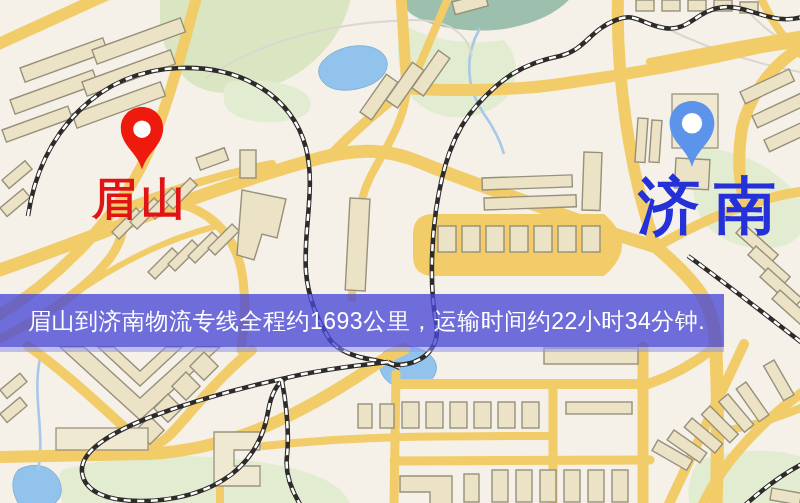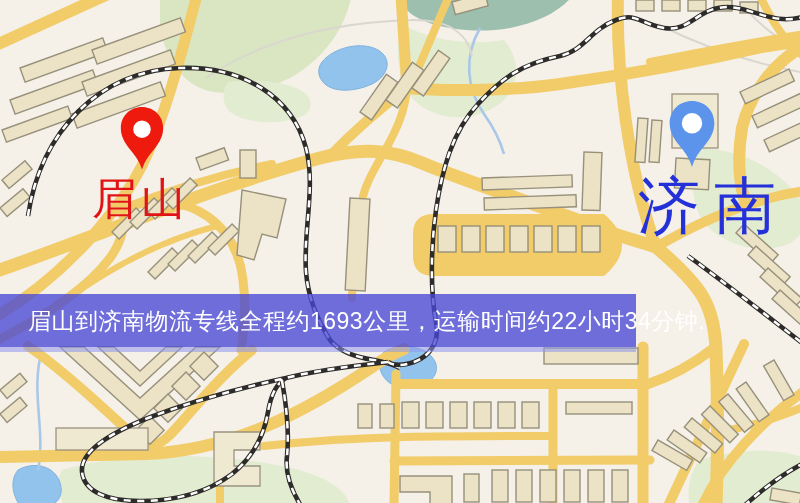--- a/index.html
+++ b/index.html
@@ -19,27 +19,27 @@
   .water{fill:#92c3ec;stroke:#7fb2de;stroke-width:1;}
   .teal{fill:#9dbfae;stroke:none;}
   .stream{fill:none;stroke:#a9c8e8;stroke-width:2.6;}
   .trail{fill:none;stroke:#d9d7cf;stroke-width:2;}
 
   
   .marker{position:absolute;pointer-events:auto;}
   .marker svg{display:block;}
   .marker-red{left:119px;top:103px;width:46px;height:67px;}
   .marker-blue{left:667px;top:97px;width:50px;height:70px;}
-  .city-label{position:absolute;font-weight:400;line-height:1;white-space:nowrap;
+  .city-label{position:absolute;font-weight:700;line-height:1;white-space:nowrap;
     text-shadow:0 0 1px rgba(255,255,255,0.25);}
   .label-red{left:92px;top:177px;font-size:44px;letter-spacing:5px;color:#e01414;}
   .label-blue{left:638px;top:175px;font-size:62px;letter-spacing:14px;color:#2531d8;}
 
   
-  .banner{position:absolute;left:0;top:294px;width:636px;height:53px;
+  .banner{position:absolute;left:0;top:294px;width:724px;height:53px;
     background:rgba(72,72,214,0.78);}
   .banner::after{content:"";position:absolute;left:0;right:0;top:100%;height:5px;
     background:rgba(142,150,236,0.55);}
   .banner-text{position:absolute;left:28px;top:0;height:53px;line-height:55px;
     font-size:23px;color:#ffffff;letter-spacing:0.5px;white-space:nowrap;}
 </style>
 </head>
 <body>
 
 <div class="stage">

